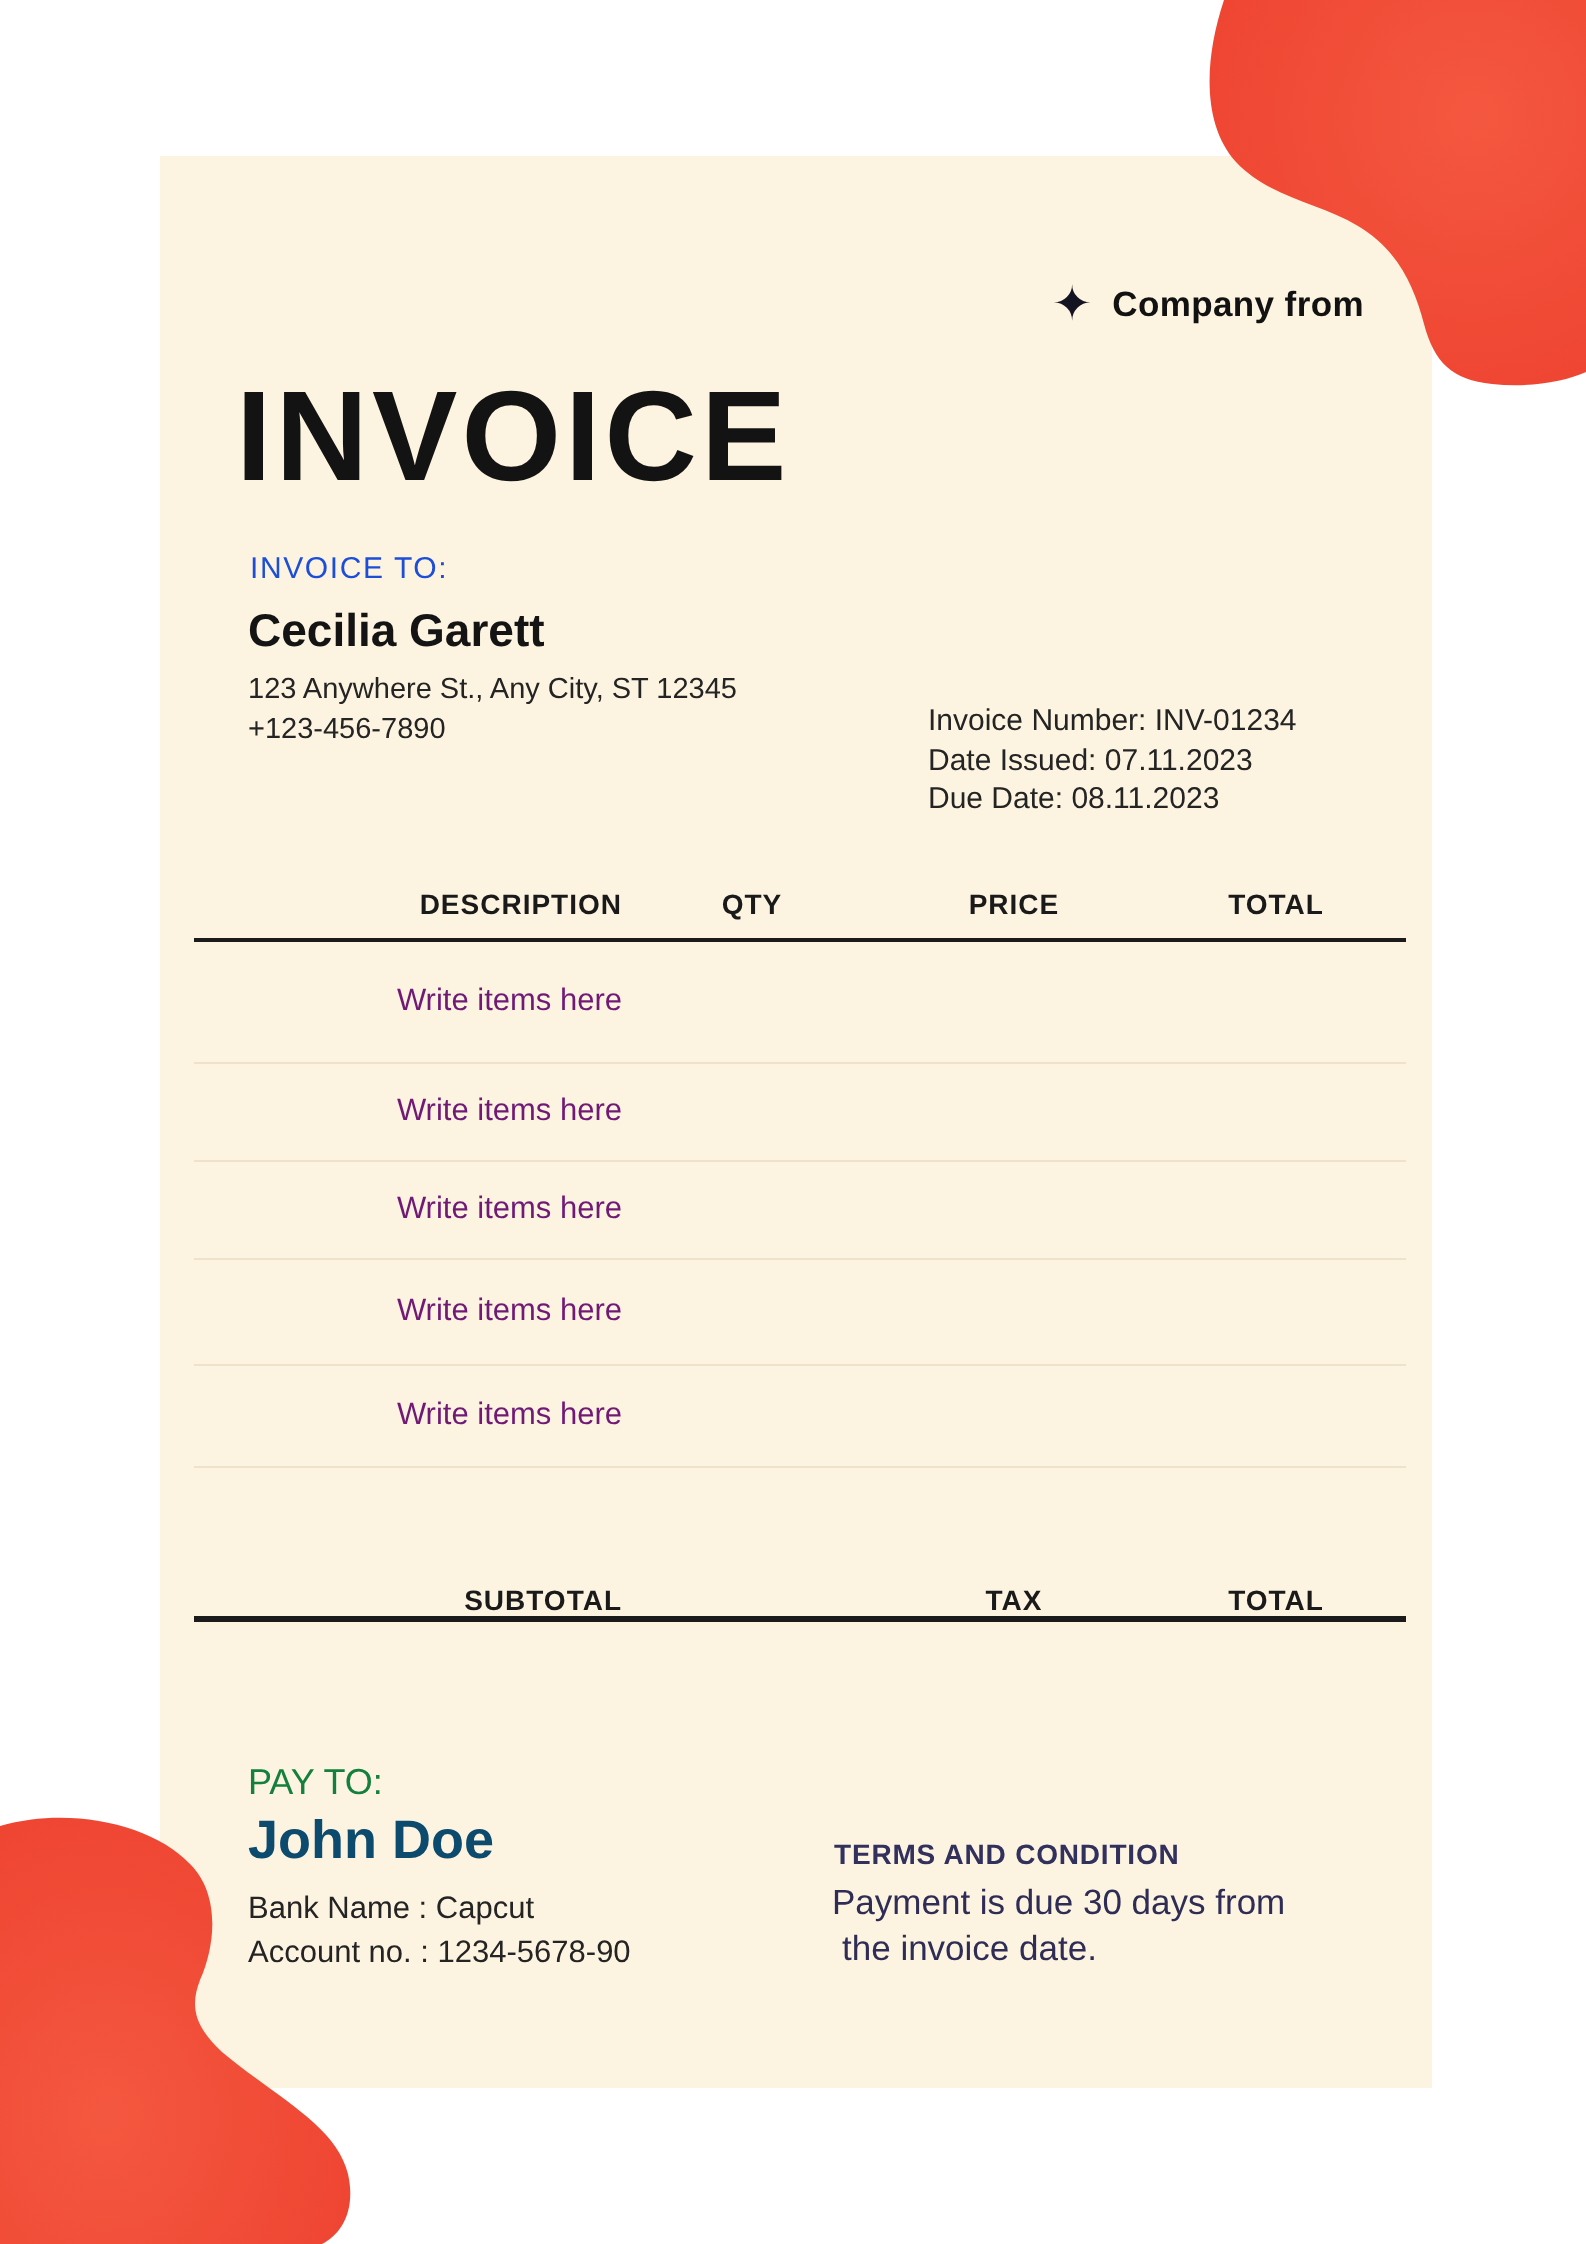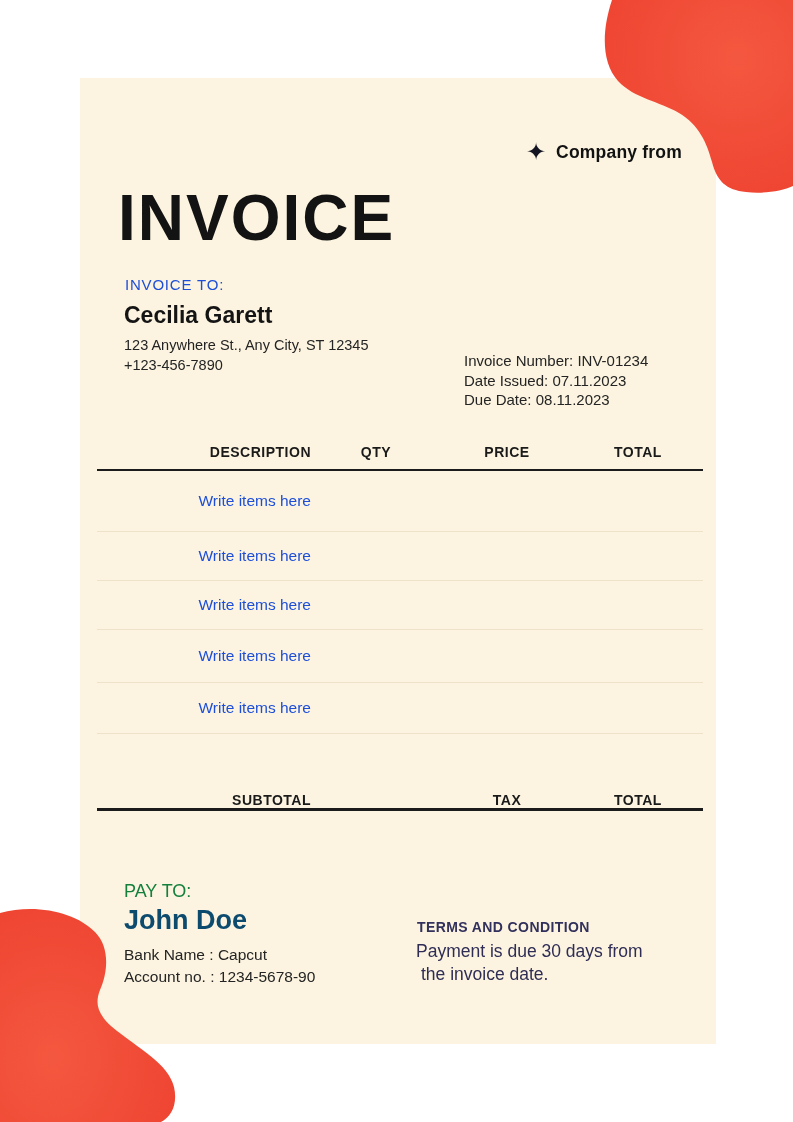--- a/index.html
+++ b/index.html
@@ -129,21 +129,21 @@
   .th {
     font-size: 14px;
     font-weight: bold;
     letter-spacing: 0.5px;
     color: #1a1a1a;
   }
   .cell-desc { padding-left: 28px; text-align: right; }
   .cell-center { text-align: center; }
   .item-row {
     border-bottom: 1px solid #EFE2CA;
-    color: #1d4ed8;
+    color: #701a75;
     font-size: 15.5px;
   }
   .item-row:nth-of-type(2) { height: 60px; }
   .item-row:nth-of-type(3) { height: 48px; }
   .item-row:nth-of-type(4) { height: 48px; }
   .item-row:nth-of-type(5) { height: 52px; }
   .item-row:nth-of-type(6) { height: 50px; }
   .summary-row {
     height: 74px;
     align-items: end;

